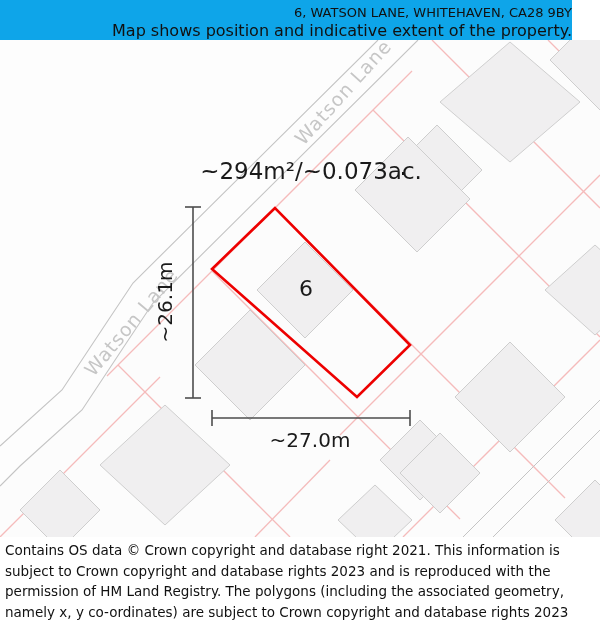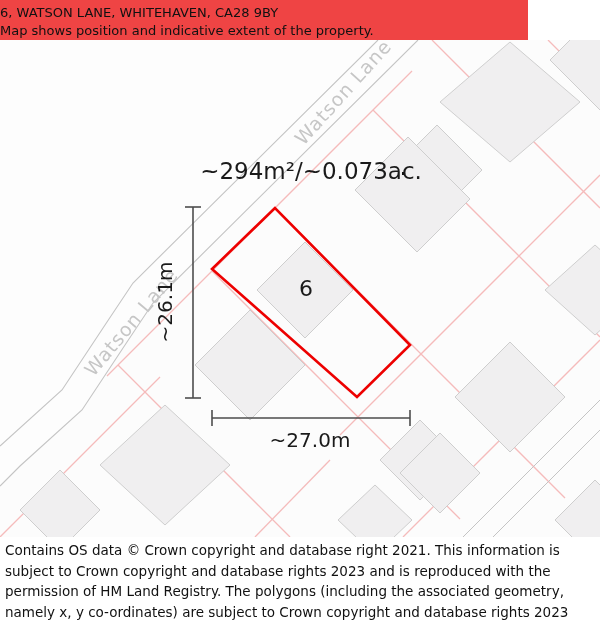--- a/index.html
+++ b/index.html
@@ -12,23 +12,23 @@
     --roadlabel:#c6c6c6;
     --dim:#4d4d4d;
     --mapbg:#fcfcfc;
   }
   *{margin:0;padding:0;box-sizing:border-box;}
   html,body{background:#ffffff;}
   .page{
     position:relative;width:600px;height:625px;background:#ffffff;overflow:hidden;
     font-family:"DejaVu Sans","Liberation Sans",sans-serif;color:var(--ink);
   }
-  .header{position:absolute;top:0;left:0;width:528px;height:40px;text-align:left;background:#ef4444;z-index:3;}
+  .header{position:absolute;top:0;left:0;width:572px;height:40px;text-align:right;background:#0ea5e9;z-index:3;}
   .header .title{font-size:13px;line-height:18px;padding-top:4px;color:#111;}
-  .header .subtitle{font-size:13px;line-height:17px;color:#111;}
+  .header .subtitle{font-size:16px;line-height:17px;color:#111;}
   .mapwrap{position:absolute;top:40px;left:0;width:600px;height:497px;background:var(--mapbg);}
   svg{display:block;}
   .footer{
     position:absolute;top:537px;left:0;width:600px;height:88px;background:#ffffff;z-index:3;
     font-size:13.5px;line-height:20.5px;color:#111;padding:3px 5px 0 5px;text-align:left;
   }
   text{font-family:"DejaVu Sans","Liberation Sans",sans-serif;}
   .maplabel{fill:var(--ink);}
   .roadtext{fill:var(--roadlabel);letter-spacing:1px;}
 </style>

